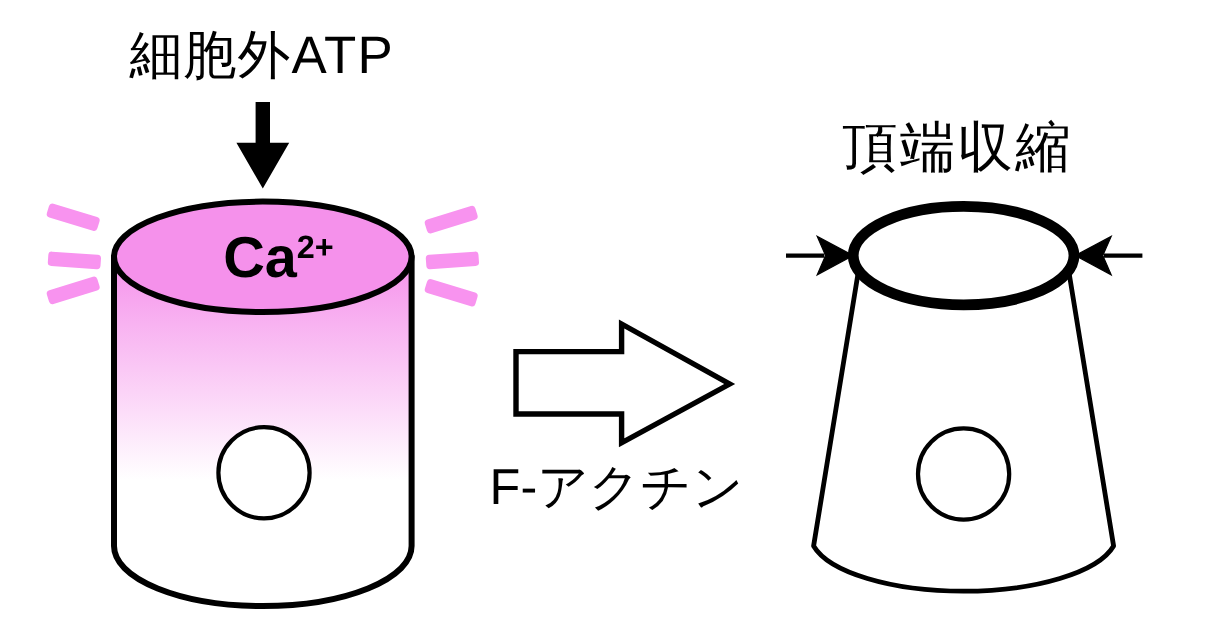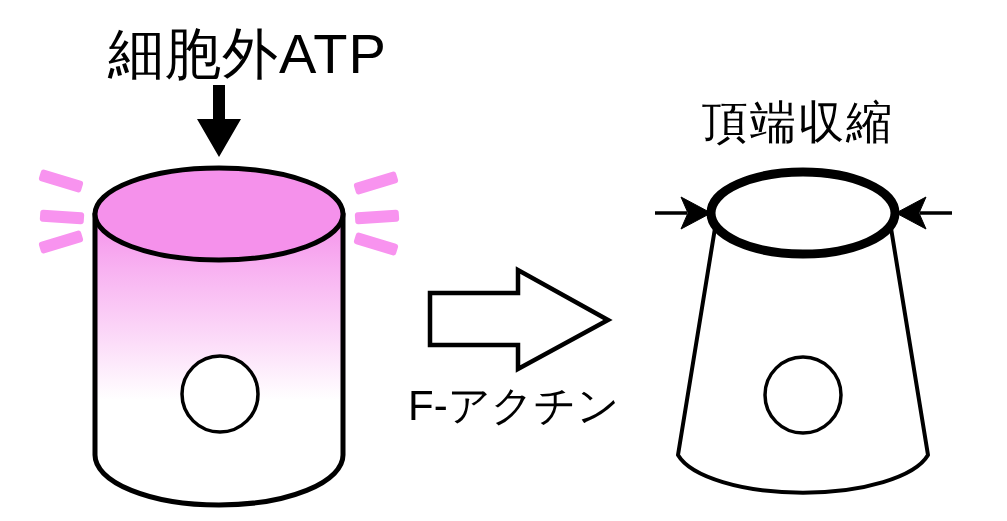--- a/index.html
+++ b/index.html
@@ -11,21 +11,21 @@
     overflow: hidden;
     font-family: "Liberation Sans", "DejaVu Sans", sans-serif;
   }
   .diagram-svg { position: absolute; left: 0; top: 0; }
   .label {
     position: absolute;
     color: #000;
     white-space: nowrap;
     line-height: 1.15;
   }
-  .lbl-atp     { left: 108px; top: 22px;  font-size: 56px; font-weight: 500; letter-spacing: 1px; text-align: right; }
+  .lbl-atp     { left: 108px; top: 22px;  font-size: 44px; font-weight: 500; letter-spacing: 1px; text-align: right; }
   .lbl-ca      { left: 186px; top: 192px; font-size: 48px; font-weight: bold; line-height: 1; }
   .ca-sup      { font-size: 27px; vertical-align: 16px; font-weight: bold; }
   .lbl-factin  { left: 408px; top: 382px; font-size: 42px; font-weight: 500; }
   .lbl-apical  { left: 702px; top: 96px;  font-size: 46px; font-weight: 500; letter-spacing: 2px; }
 </style>
 </head>
 <body>
 
 <div class="canvas">
 
@@ -70,18 +70,21 @@
       </g>
       <g fill="#000000" stroke="#000000">
         <line x1="952" y1="213" x2="920" y2="213" stroke-width="3.5"></line>
         <polygon points="896,213 926,197 919,213 926,229" stroke-width="1"></polygon>
       </g>
     </g>
   </svg>
 
   <div class="label lbl-atp">細胞外ATP</div>
 
+  <div class="label lbl-ca">
+    <span>Ca</span><span class="ca-sup">2+</span>
+  </div>
 
   <div class="label lbl-apical">頂端収縮</div>
 
   <div class="label lbl-factin">F-アクチン</div>
 
 </div>
 
 </body></html>

